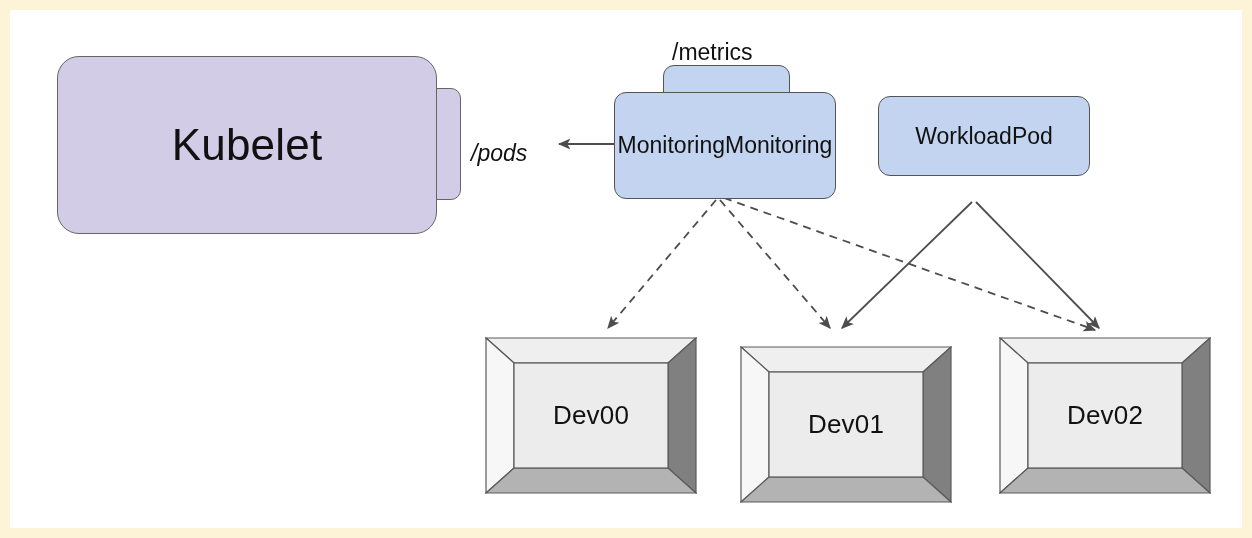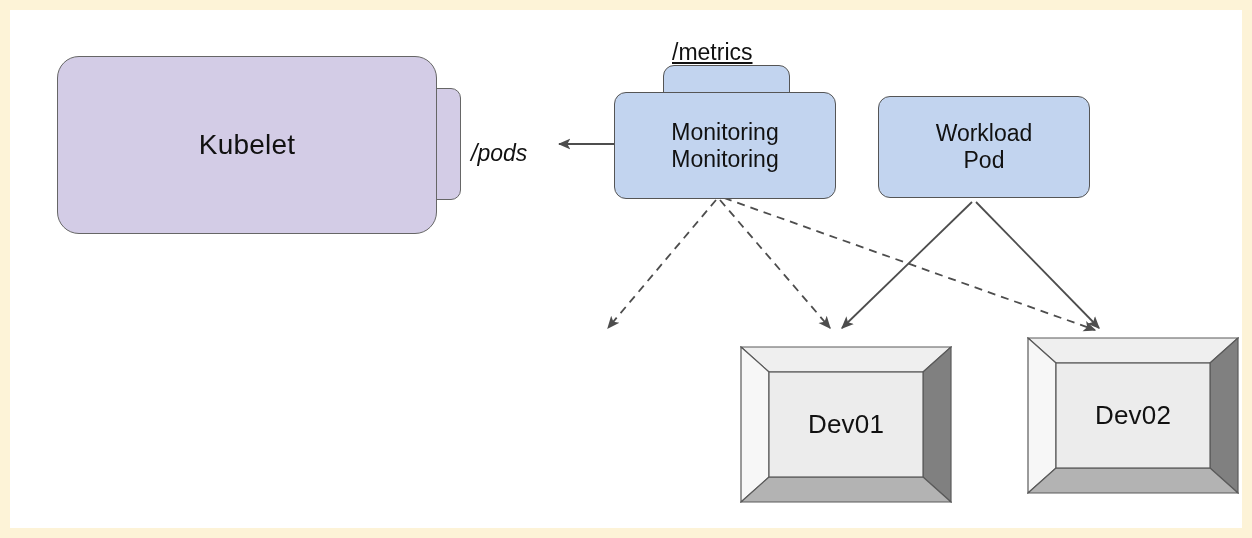--- a/index.html
+++ b/index.html
@@ -60,34 +60,34 @@
     height: 178px;
     background: #d3cce6;
     border: 1.6px solid #666666;
     border-radius: 22px;
     box-sizing: border-box;
     display: flex;
     align-items: center;
     justify-content: center;
   }
   .kubelet-label {
-    font-size: 28px;
+    font-size: 44px;
     color: #111111;
     letter-spacing: 0.2px;
   }
 
   
   .pod {
     position: absolute;
     background: #c2d4ef;
     border: 1.6px solid #555555;
     border-radius: 12px;
     box-sizing: border-box;
     display: flex;
-    flex-direction: column;
+    flex-direction: row;
     align-items: center;
     justify-content: center;
     line-height: 1.16;
     font-size: 23px;
     color: #111111;
   }
   .pod-metrics-tab {
     position: absolute;
     left: 653px;
     top: 55px;
@@ -101,31 +101,31 @@
   #pod-monitoring {
     left: 604px;
     top: 82px;
     width: 222px;
     height: 107px;
   }
   #pod-workload {
     left: 868px;
     top: 86px;
     width: 212px;
-    height: 102px;
+    height: 80px;
   }
 
   
   .free-label {
     position: absolute;
     font-size: 23px;
     color: #111111;
     white-space: nowrap;
   }
-  #label-metrics { left: 662px; top: 29px; text-decoration: underline; }
+  #label-metrics { left: 662px; top: 29px; }
   #label-pods    { left: 461px; top: 130px; font-style: italic; }
 
   
   .device {
     position: absolute;
     width: 212px;
     height: 157px;
   }
   .device .dev-svg { display: block; }
   .device .dev-label {
@@ -136,21 +136,21 @@
     height: 157px;
     display: flex;
     align-items: center;
     justify-content: center;
     font-size: 26px;
     color: #111111;
     letter-spacing: 0.2px;
   }
   #device-0 { left: 475px; top: 327px; }
   #device-1 { left: 730px; top: 336px; }
-  #device-2 { left: 1017px; top: 327px; }
+  #device-2 { left: 989px; top: 327px; }
 </style>
 </head>
 <body>
 
 <div id="canvas">
   <div id="inner">
 
     <svg id="edges" viewBox="0 0 1232 518" width="1232" height="518" xmlns="http://www.w3.org/2000/svg">
       <defs>
         <marker id="arrowSolid" viewBox="0 0 10 10" refX="9" refY="5" markerWidth="7" markerHeight="7" orient="auto-start-reverse">
@@ -199,20 +199,30 @@
     <div class="pod" id="pod-monitoring">
       <span>Monitoring</span>
       <span>Monitoring</span>
     </div>
 
     <div class="pod" id="pod-workload">
       <span>Workload</span>
       <span>Pod</span>
     </div>
 
+    <div class="device" id="device-0">
+      <svg class="dev-svg" width="212" height="157" viewBox="0 0 212 157" xmlns="http://www.w3.org/2000/svg">
+        <polygon points="1,1 211,1 183,26 29,26" fill="#efefef" stroke="#5a5a5a" stroke-width="1.2"></polygon>
+        <polygon points="1,1 29,26 29,131 1,156" fill="#f7f7f7" stroke="#5a5a5a" stroke-width="1.2"></polygon>
+        <polygon points="211,1 211,156 183,131 183,26" fill="#808080" stroke="#5a5a5a" stroke-width="1.2"></polygon>
+        <polygon points="1,156 29,131 183,131 211,156" fill="#b3b3b3" stroke="#5a5a5a" stroke-width="1.2"></polygon>
+        <rect x="29" y="26" width="154" height="105" fill="#ececec" stroke="#5a5a5a" stroke-width="1.2"></rect>
+      </svg>
+      <span class="dev-label">Dev00</span>
+    </div>
 
     <div class="device" id="device-1">
       <svg class="dev-svg" width="212" height="157" viewBox="0 0 212 157" xmlns="http://www.w3.org/2000/svg">
         <polygon points="1,1 211,1 183,26 29,26" fill="#efefef" stroke="#5a5a5a" stroke-width="1.2"></polygon>
         <polygon points="1,1 29,26 29,131 1,156" fill="#f7f7f7" stroke="#5a5a5a" stroke-width="1.2"></polygon>
         <polygon points="211,1 211,156 183,131 183,26" fill="#808080" stroke="#5a5a5a" stroke-width="1.2"></polygon>
         <polygon points="1,156 29,131 183,131 211,156" fill="#b3b3b3" stroke="#5a5a5a" stroke-width="1.2"></polygon>
         <rect x="29" y="26" width="154" height="105" fill="#ececec" stroke="#5a5a5a" stroke-width="1.2"></rect>
       </svg>
       <span class="dev-label">Dev01</span>

